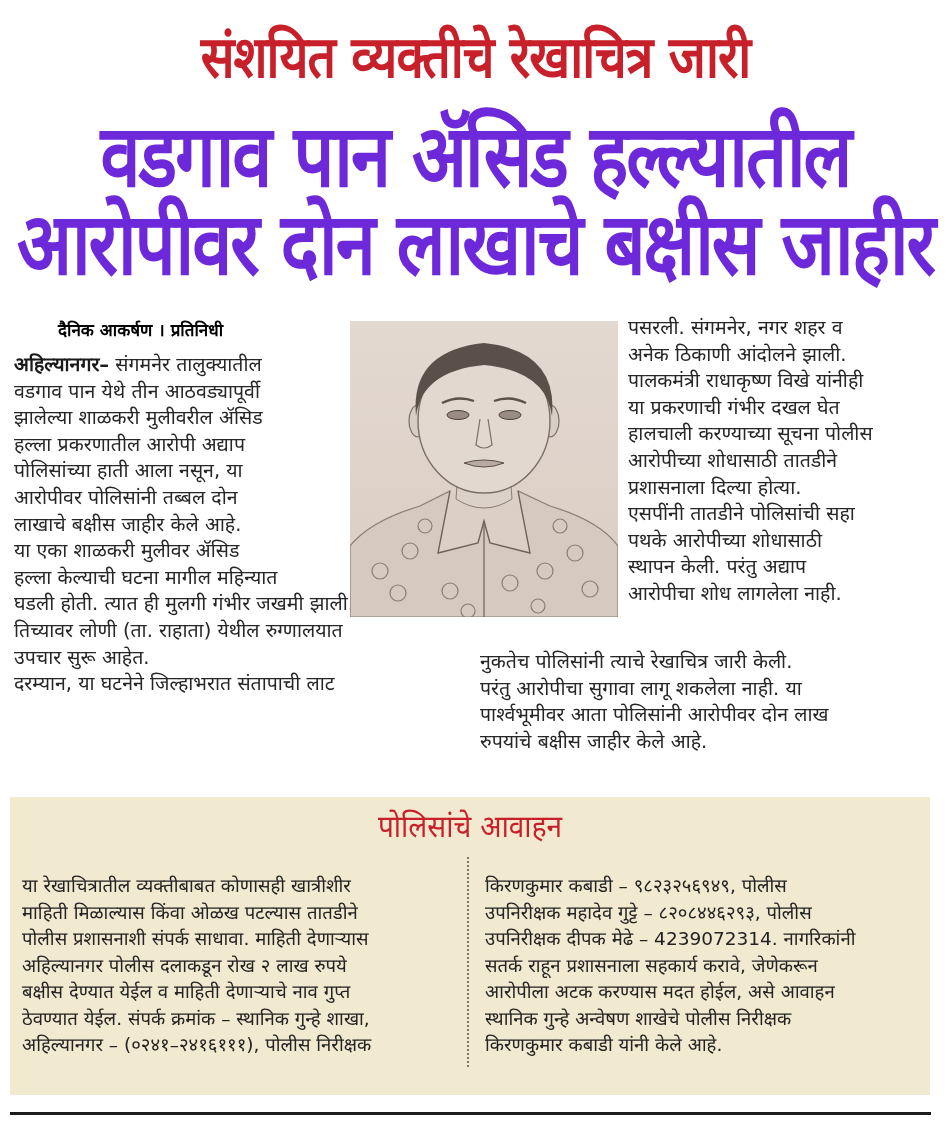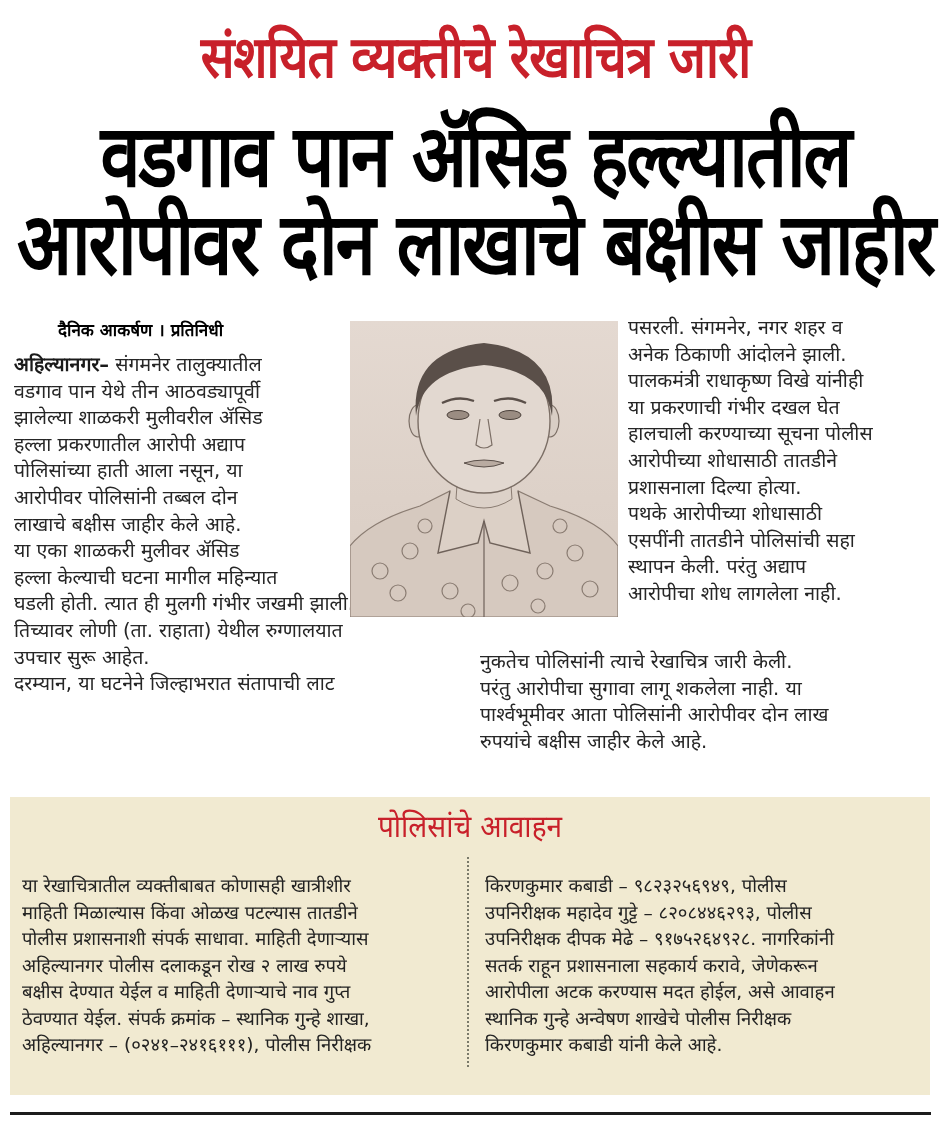--- a/index.html
+++ b/index.html
@@ -7,21 +7,21 @@
     body { position: relative; font-family: "DejaVu Sans", sans-serif; color: #1f1f1f; }
 
     .kicker {
       position: absolute; left: 0; top: 22px; width: 951px; text-align: center;
       color: #c8202a; font-family: "DejaVu Sans", sans-serif; font-weight: bold;
       font-size: 50px; line-height: 70px; letter-spacing: -1px;
       transform: scaleY(1.15);
     }
     .headline {
       position: absolute; left: 0; top: 112px; width: 951px; text-align: center;
-      color: #000000; font-family: "DejaVu Sans", sans-serif; font-weight: bold;
+      color: #6d28d9; font-family: "DejaVu Sans", sans-serif; font-weight: bold;
       font-size: 72px; line-height: 88px; letter-spacing: -2px;
     }
     .headline .line { display: block; white-space: nowrap; transform: scaleY(1.2); }
 
     .byline {
       position: absolute; left: 58px; top: 318px; font-size: 17px; font-weight: bold;
       line-height: 24px; color: #000000;
     }
 
     .body-text { font-size: 19.5px; line-height: 26.6px; color: #262626; white-space: nowrap; }
@@ -133,22 +133,22 @@
 </div>
 
 <div class="col-right body-text">
   <div>पसरली.  संगमनेर, नगर शहर व</div>
   <div>अनेक ठिकाणी आंदोलने झाली.</div>
   <div>पालकमंत्री राधाकृष्ण विखे यांनीही</div>
   <div>या प्रकरणाची गंभीर दखल घेत</div>
   <div>हालचाली करण्याच्या सूचना पोलीस</div>
   <div>आरोपीच्या शोधासाठी तातडीने</div>
   <div>प्रशासनाला दिल्या होत्या.</div>
+  <div>एसपींनी तातडीने पोलिसांची सहा</div>
   <div>पथके आरोपीच्या शोधासाठी</div>
-  <div>एसपींनी तातडीने पोलिसांची सहा</div>
   <div>स्थापन केली. परंतु अद्याप</div>
   <div>आरोपीचा शोध लागलेला नाही.</div>
 </div>
 
 <div class="col-right-wide body-text">
   <div>नुकतेच पोलिसांनी त्याचे रेखाचित्र जारी केली.</div>
   <div>परंतु आरोपीचा सुगावा लागू शकलेला नाही. या</div>
   <div>पार्श्वभूमीवर आता पोलिसांनी आरोपीवर दोन लाख</div>
   <div>रुपयांचे बक्षीस जाहीर केले आहे.</div>
 </div>
@@ -161,21 +161,21 @@
     <div>माहिती मिळाल्यास किंवा ओळख पटल्यास तातडीने</div>
     <div>पोलीस प्रशासनाशी संपर्क साधावा. माहिती देणाऱ्यास</div>
     <div>अहिल्यानगर पोलीस दलाकडून रोख २ लाख रुपये</div>
     <div>बक्षीस देण्यात येईल व माहिती देणाऱ्याचे नाव गुप्त</div>
     <div>ठेवण्यात येईल. संपर्क क्रमांक – स्थानिक गुन्हे शाखा,</div>
     <div>अहिल्यानगर – (०२४१–२४१६१११), पोलीस निरीक्षक</div>
   </div>
   <div class="appeal-col right">
     <div>किरणकुमार कबाडी – ९८२३२५६९४९, पोलीस</div>
     <div>उपनिरीक्षक महादेव गुट्टे – ८२०८४४६२९३, पोलीस</div>
-    <div>उपनिरीक्षक दीपक मेढे – ९१७५२६४९२८. नागरिकांनी</div>
+    <div>उपनिरीक्षक दीपक मेढे – 4239072314. नागरिकांनी</div>
     <div>सतर्क राहून प्रशासनाला सहकार्य करावे, जेणेकरून</div>
     <div>आरोपीला अटक करण्यास मदत होईल, असे आवाहन</div>
     <div>स्थानिक गुन्हे अन्वेषण शाखेचे पोलीस निरीक्षक</div>
     <div>किरणकुमार कबाडी यांनी केले आहे.</div>
   </div>
 </div>
 
 <div class="bottom-rule"></div>
 
 </body></html>

